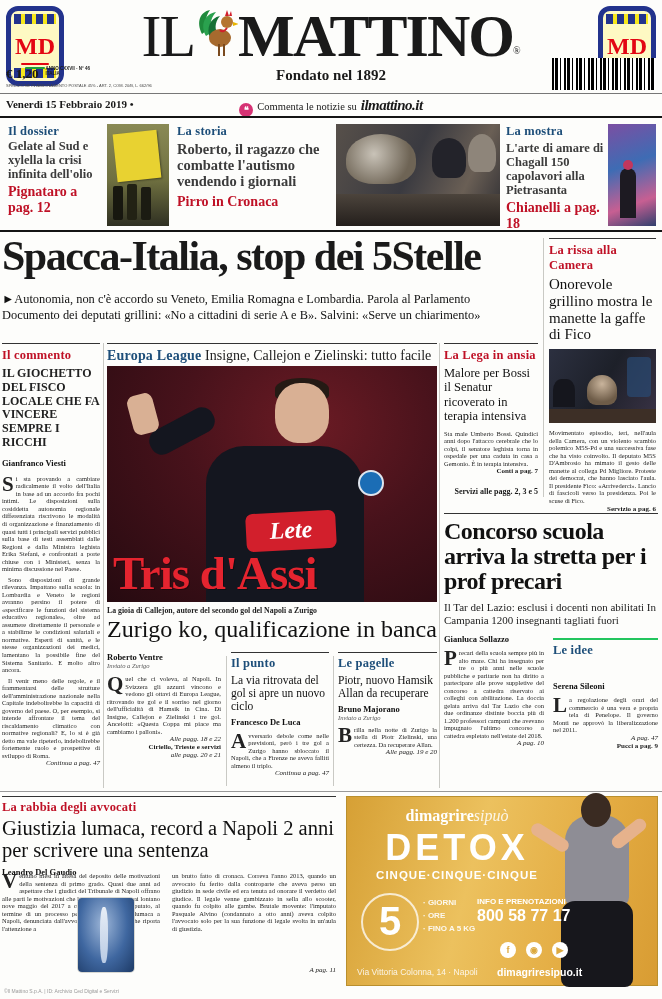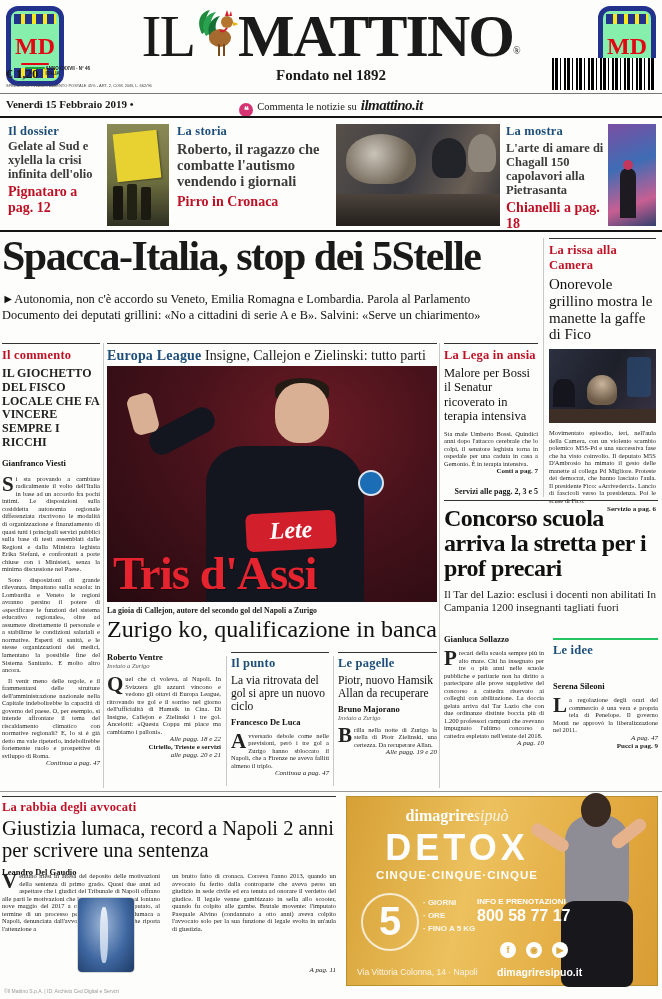--- a/index.html
+++ b/index.html
@@ -13,21 +13,21 @@
   .lbl-red{color:#bf1126;}
   .lbl-blue{color:#1d4e79;}
   .pageref{color:#bf1126;font-weight:bold;font-size:14px;}
   .body-txt{font-size:6.5px;line-height:1.16;text-align:justify;color:#222;}
   .byline{font-weight:bold;font-size:8.5px;color:#111;}
   .byline-sub{font-style:italic;font-size:6.5px;color:#555;}
   .drop::first-letter{float:left;font-size:21px;line-height:16px;padding:1px 2px 0 0;font-weight:bold;}
   .refline{font-style:italic;font-size:7px;text-align:right;}
   .refbold{font-weight:bold;font-style:normal;}
   
-  .mdlogo{position:absolute;width:58px;height:80px;background:#86efac;border:5px solid #23338d;border-radius:12px;box-sizing:border-box;}
+  .mdlogo{position:absolute;width:58px;height:80px;background:#fef9c3;border:5px solid #23338d;border-radius:12px;box-sizing:border-box;}
   .mdlogo .film{position:absolute;left:3px;right:3px;height:10px;background:repeating-linear-gradient(90deg,#23338d 0 7px,#f6e71c 7px 11px);}
   .mdlogo .mdtxt{position:absolute;top:22px;left:0;right:0;text-align:center;color:#e30613;font-weight:bold;font-size:24px;font-family:"Liberation Serif",serif;}
   .mdlogo .u1{position:absolute;left:10px;right:10px;top:52px;height:2px;background:#e30613;border-radius:2px;}
   .mdlogo .u2{position:absolute;left:14px;right:14px;top:56px;height:2px;background:#1f9d3a;border-radius:2px;}
   .barcode{position:absolute;background:repeating-linear-gradient(90deg,#000 0 2px,#fff 2px 3px,#000 3px 6px,#fff 6px 8px,#000 8px 9px,#fff 9px 12px);}
   .bubble{display:inline-block;width:14px;height:14px;border-radius:50%;background:#d63374;color:#fff;font-size:9px;line-height:14px;text-align:center;font-weight:bold;vertical-align:-3px;margin-right:4px;}
   .script{font-style:italic;font-weight:bold;font-size:15px;letter-spacing:-0.5px;}
   
   .photo{position:absolute;overflow:hidden;}
   .cap{font-size:7.8px;font-weight:bold;color:#222;}
@@ -175,21 +175,21 @@
     <div class="byline" style="margin-top:8px;">Gianfranco Viesti</div>
     <p class="body-txt drop" style="margin-top:7px;">Si sta provando a cambiare radicalmente il volto dell'Italia in base ad un accordo fra pochi intimi. Le disposizioni sulla cosiddetta autonomia regionale differenziata riscrivono le modalità di organizzazione e finanziamento di quasi tutti i principali servizi pubblici sulla base di testi assemblati dalle Regioni e dalla Ministra leghista Erika Stefani, e confrontati a porte chiuse con i Ministeri, senza la minima discussione nel Paese.</p>
     <p class="body-txt" style="margin-top:3px;text-indent:6px;">Sono disposizioni di grande rilevanza. Impattano sulla scuola: in Lombardia e Veneto le regioni avranno persino il potere di «specificare le funzioni del sistema educativo regionale», oltre ad assumere direttamente il personale e a stabilirne le condizioni salariali e normative. Esperti di sanità, e le stesse organizzazioni dei medici, lamentano la possibile fine del Sistema Sanitario. E molto altro ancora.</p>
     <p class="body-txt" style="margin-top:3px;text-indent:6px;">Il venir meno delle regole, e il frammentarsi delle strutture dell'amministrazione nazionale nella Capitale indebolirebbe la capacità di governo del paese. O, per esempio, si intende affrontare il tema del riscaldamento climatico con normative regionali? E, lo si è già detto ma vale ripeterlo, indebolirebbe fortemente ruolo e prospettive di sviluppo di Roma.</p>
     <div class="refline">Continua a pag. 47</div>
   </div>
 
   <div class="abs" style="left:107px;top:343px;width:330px;border-top:1px solid #333;padding-top:4px;">
     <div style="font-size:14px;">
       <span class="lbl lbl-blue" style="font-size:14px;">Europa League</span>
-      <span style="color:#222;">Insigne, Callejon e Zielinski: tutto parti</span>
+      <span style="color:#222;">Insigne, Callejon e Zielinski: tutto facile</span>
     </div>
   </div>
   <div class="photo" style="left:107px;top:366px;width:330px;height:236px;">
     <div class="np-bg"></div>
     <div class="np-arm"></div>
     <div class="np-hand"></div>
     <div class="np-torso"></div>
     <div class="np-hair"></div>
     <div class="np-head"></div>
     <div class="np-badge"></div>
@@ -227,21 +227,21 @@
 
   <div class="vdiv" style="left:439px;top:343px;height:445px;"></div>
   <div class="abs" style="left:444px;top:343px;width:94px;border-top:1px solid #333;padding-top:4px;">
     <div class="lbl lbl-red">La Lega in ansia</div>
     <h3 style="font-size:12.5px;line-height:1.15;margin-top:3px;color:#111;">Malore per Bossi il Senatur ricoverato in terapia intensiva</h3>
     <p class="body-txt" style="margin-top:6px;">Sta male Umberto Bossi. Quindici anni dopo l'attacco cerebrale che lo colpì, il senatore leghista torna in ospedale per una caduta in casa a Gemonio. È in terapia intensiva.</p>
     <div class="refline refbold">Conti a pag. 7</div>
     <div style="font-size:8px;font-weight:bold;text-align:right;margin-top:12px;">Servizi alle pagg. 2, 3 e 5</div>
   </div>
 
-  <div class="abs" style="left:444px;top:500px;width:214px;border-top:1px solid #333;padding-top:5px;">
+  <div class="abs" style="left:444px;top:513px;width:214px;border-top:1px solid #333;padding-top:5px;">
     <h2 style="font-size:24px;font-weight:bold;letter-spacing:-0.5px;line-height:1.05;color:#111;">Concorso scuola arriva la stretta per i prof precari</h2>
     <div style="font-size:11px;line-height:1.2;margin-top:6px;color:#222;">Il Tar del Lazio: esclusi i docenti non abilitati In Campania 1200 insegnanti tagliati fuori</div>
   </div>
   <div class="abs" style="left:444px;top:634px;width:100px;">
     <div class="byline">Gianluca Sollazzo</div>
     <p class="body-txt drop" style="margin-top:5px;">Precari della scuola sempre più in alto mare. Chi ha insegnato per tre o più anni nelle scuole pubbliche e paritarie non ha diritto a partecipare alle prove suppletive del concorso a cattedra riservato ai colleghi con abilitazione. La doccia gelata arriva dal Tar Lazio che con due ordinanze distinte boccia più di 1.200 professori campani che avevano impugnato l'ultimo concorso a cattedra espletato nell'estate del 2018.</p>
     <div class="refline">A pag. 10</div>
   </div>
   <div class="abs" style="left:553px;top:638px;width:105px;border-top:2px solid #22c55e;padding-top:3px;">
     <div class="lbl lbl-blue">Le idee</div>

